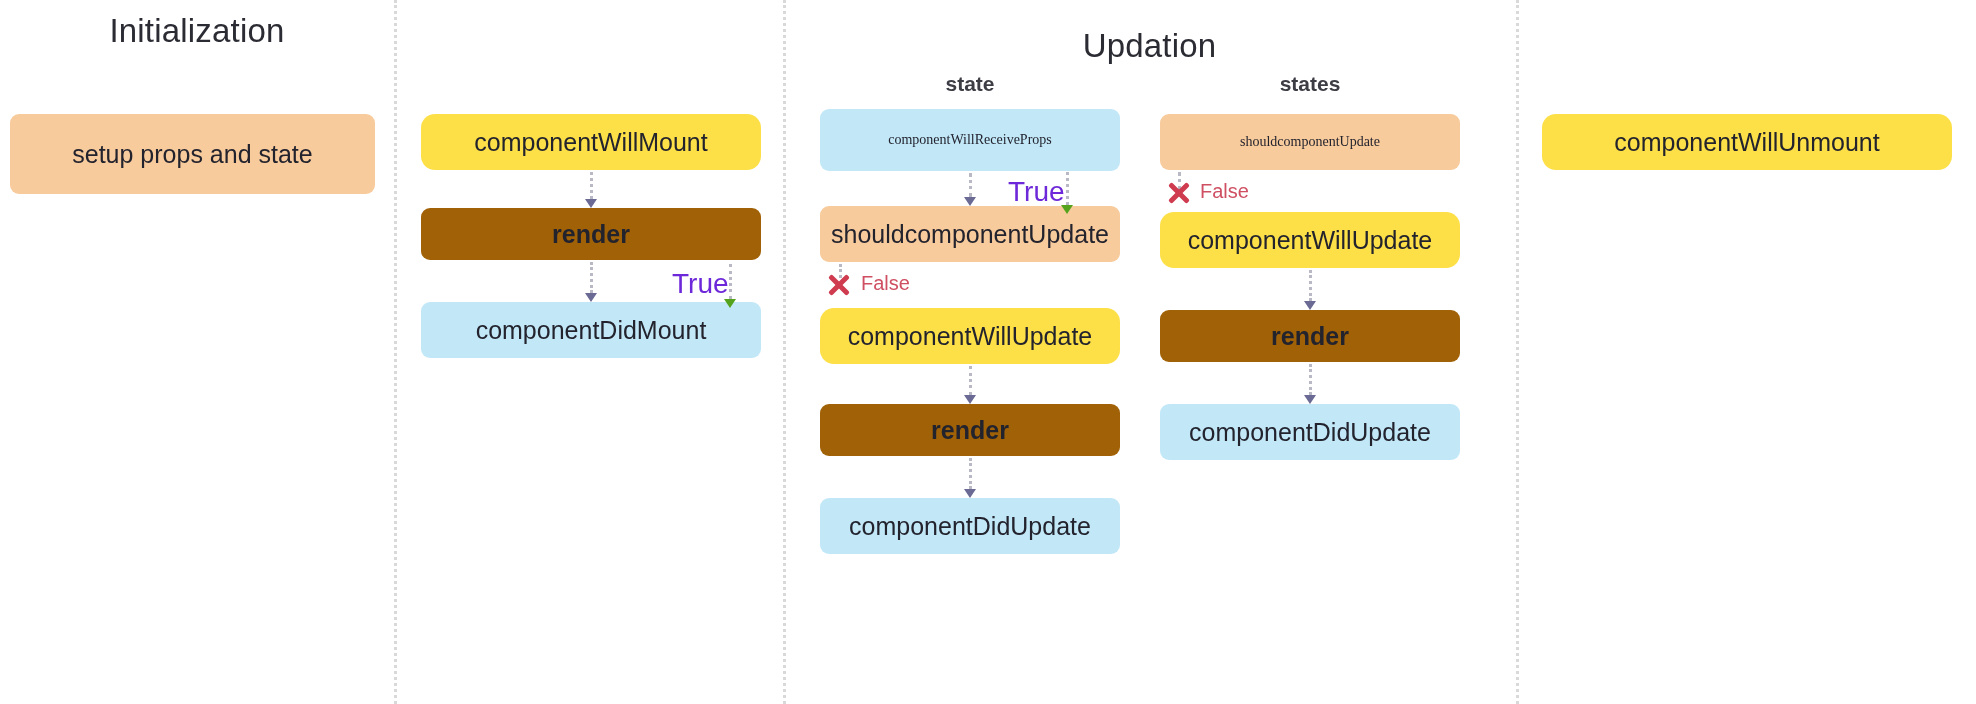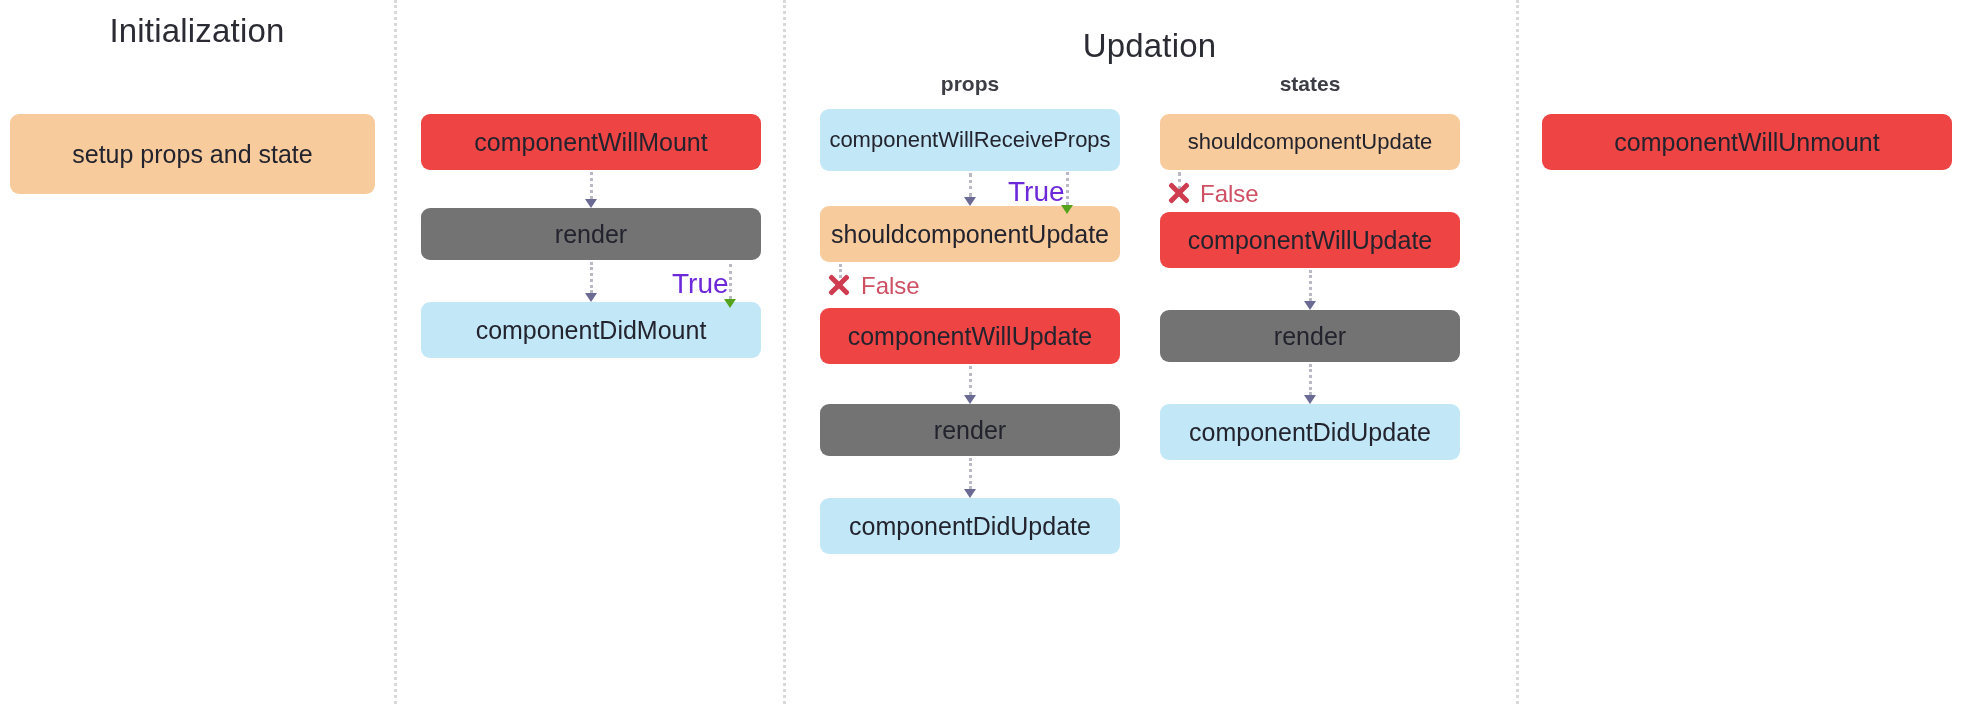--- a/index.html
+++ b/index.html
@@ -45,24 +45,24 @@
     display:flex;
     align-items:center;
     justify-content:center;
     text-align:center;
     border-radius:9px;
     font-size:25px;
     line-height:1.12;
     color:#23232e;
     padding:4px 8px;
   }
-  .box.small{font-size:22px;}
+  .box.small{font-size:14px;font-family:Liberation Serif, serif;}
   .box.orange{background:#f8cb9c;}
-  .box.purple{background:#ef4444;}
-  .box.green {background:#737373;}
+  .box.purple{background:#fde047;border-radius:14px;}
+  .box.green {background:#a16207;font-weight:bold;}
   .box.blue  {background:#c2e8f8;}
 
   
   .arrow{position:absolute;width:14px;}
   .arrow .shaft{
     position:absolute;left:6px;top:0;width:0;
     border-left:3px dotted #b9b9c6;
   }
   .arrow .head{
     position:absolute;left:1px;
@@ -76,21 +76,21 @@
   
   .label-true{
     position:absolute;
     font-size:28px;
     color:#6d28d9;
     font-weight:400;
     white-space:nowrap;
   }
   .label-false{
     position:absolute;
-    font-size:24px;
+    font-size:20px;
     color:#cf4f63;
     font-weight:400;
     white-space:nowrap;
   }
   
   .x-mark{
     position:absolute;
     width:26px;height:26px;
   }
   .x-mark::before,.x-mark::after{
@@ -127,21 +127,21 @@
 
   <div class="box green" style="left:421px;top:208px;width:340px;height:52px;">render</div>
 
   <div class="arrow" style="left:584px;top:262px;height:40px;">
     <div class="shaft" style="height:31px;"></div>
     <div class="head" style="top:31px;"></div>
   </div>
 
   <div class="box blue" style="left:421px;top:302px;width:340px;height:56px;">componentDidMount</div>
 
-  <div class="sub-title" style="left:820px;top:72px;width:300px;">props</div>
+  <div class="sub-title" style="left:820px;top:72px;width:300px;">state</div>
 
   <div class="box blue small" style="left:820px;top:109px;width:300px;height:62px;">componentWillReceiveProps</div>
 
   <div class="arrow" style="left:963px;top:173px;height:33px;">
     <div class="shaft" style="height:24px;"></div>
     <div class="head" style="top:24px;"></div>
   </div>
 
   <div class="box orange" style="left:820px;top:206px;width:300px;height:56px;">shouldcomponentUpdate</div>
 

